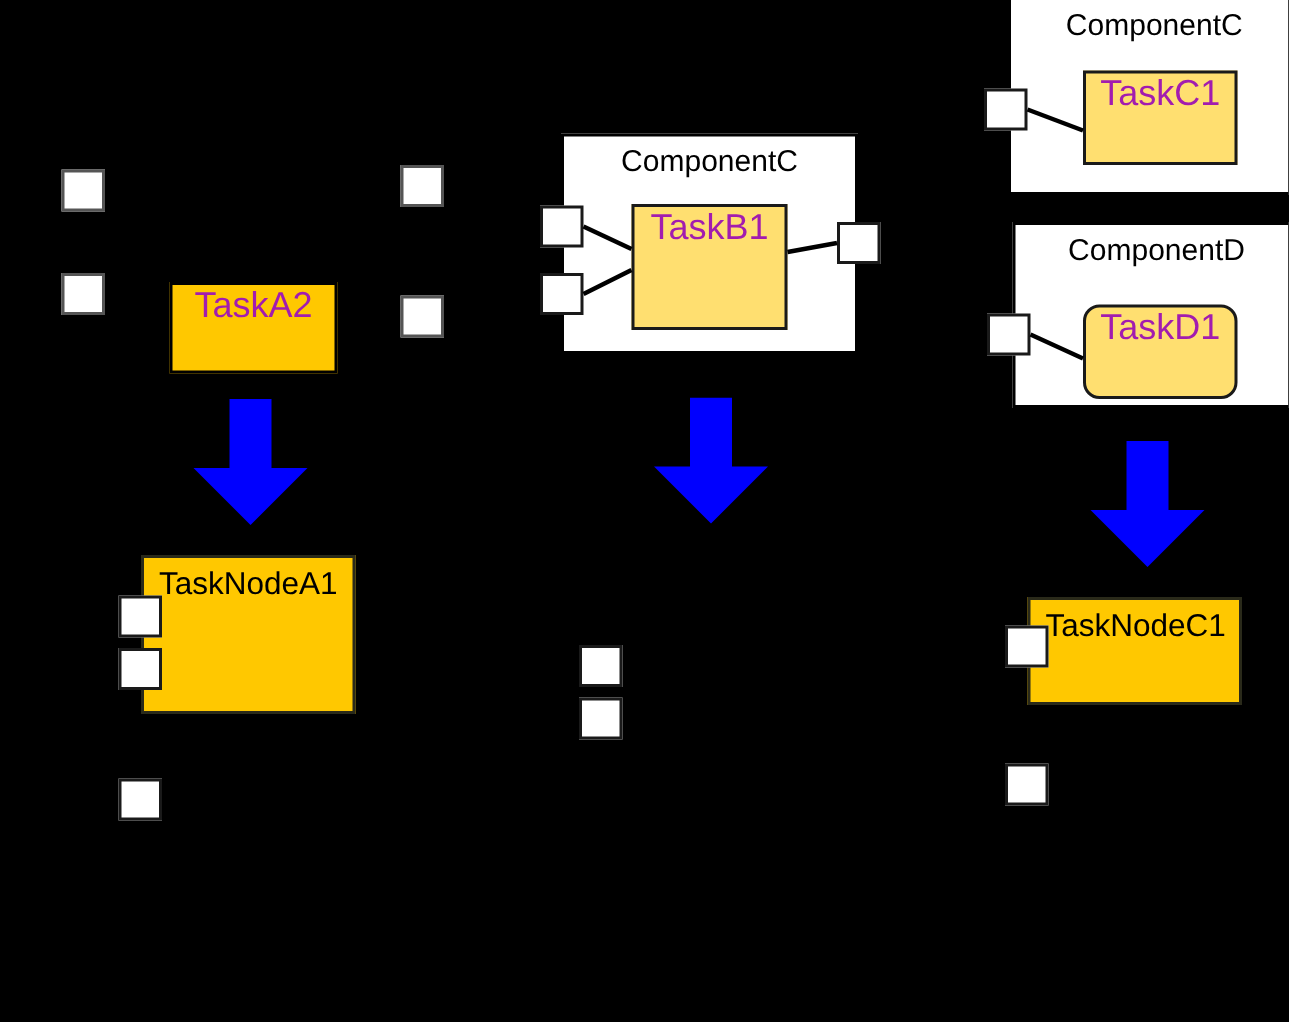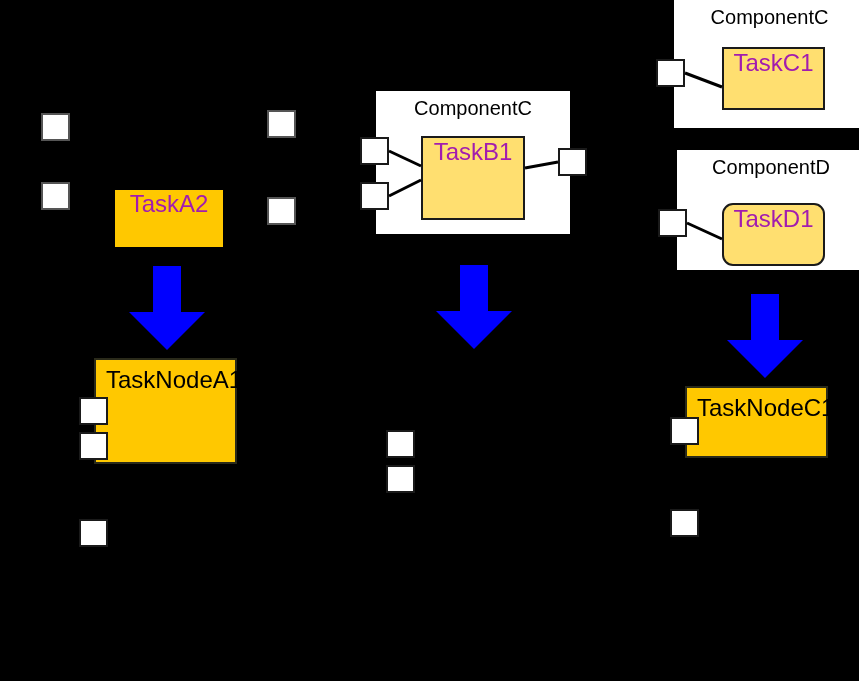--- a/index.html
+++ b/index.html
@@ -46,21 +46,22 @@
   .task-plain {
     background: #ffc800;
     border: 2px solid #000000;
   }
   .tasknode {
     position: absolute;
     box-sizing: border-box;
     background: #ffc800;
     border: 2px solid #2a2a1a;
     color: #000000;
-    font-size: 24px;
+    font-size: 21px;
+    margin-top: 12px;
   }
   .tasknode-label {
     position: absolute;
     left: 10px;
     top: 6px;
     white-space: nowrap;
   }
   .port {
     position: absolute;
     background: #ffffff;

